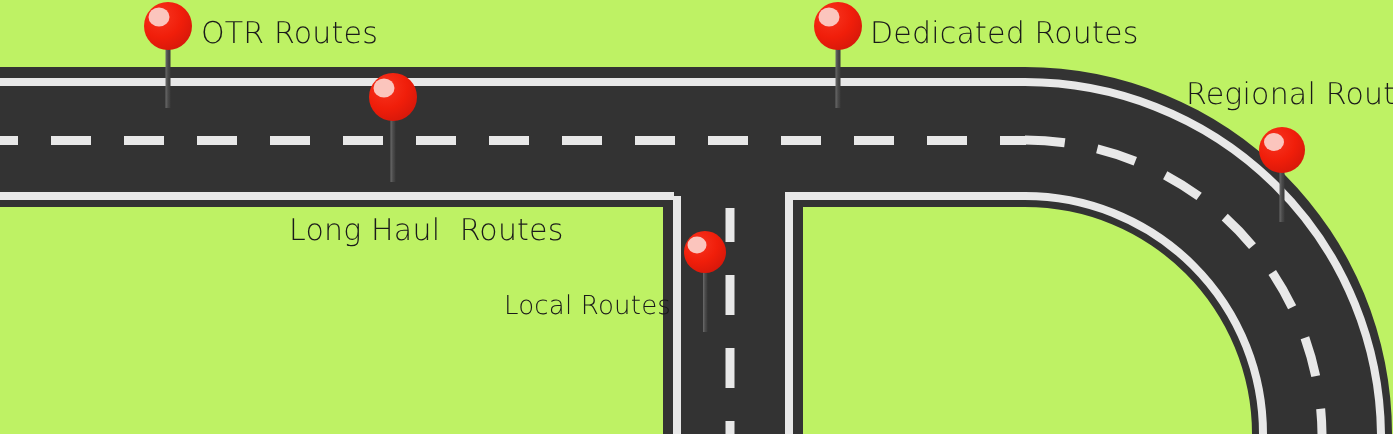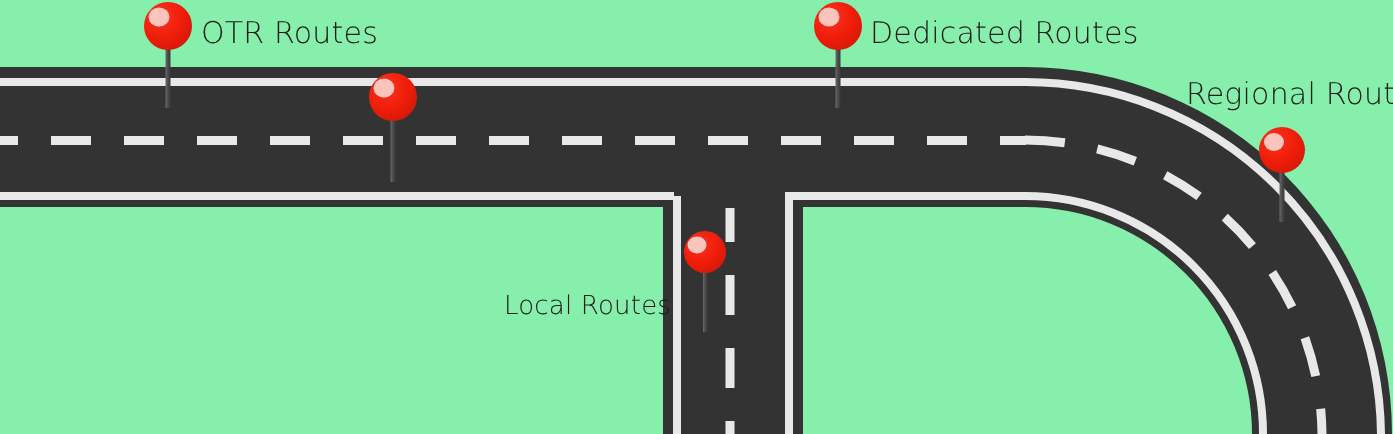--- a/index.html
+++ b/index.html
@@ -10,21 +10,21 @@
   body {
     width: 1393px;
     height: 434px;
     overflow: hidden;
     font-family: "DejaVu Sans", "Liberation Sans", sans-serif;
   }
   #stage {
     position: relative;
     width: 1393px;
     height: 434px;
-    background: #86efac;
+    background: #bef264;
   }
   #roadmap {
     position: absolute;
     top: 0;
     left: 0;
     width: 1393px;
     height: 434px;
   }
   .label {
     position: absolute;
@@ -150,16 +150,17 @@
       <ellipse cx="697" cy="245" rx="9.5" ry="8.5" fill="#fbc5bd"></ellipse>
     </g>
   </svg>
 
   <div class="label" style="left:201px; top:19px; font-size:30px;">OTR Routes</div>
 
   <div class="label" style="left:870px; top:19px; font-size:30px;">Dedicated Routes</div>
 
   <div class="label" style="left:1186px; top:80px; font-size:30px;">Regional Routes</div>
 
+  <div class="label" style="left:289px; top:216px; font-size:30px;">Long Haul  Routes</div>
 
   <div class="label" style="left:504px; top:293px; font-size:26px;">Local Routes</div>
 
 </div>
 
 </body></html>

